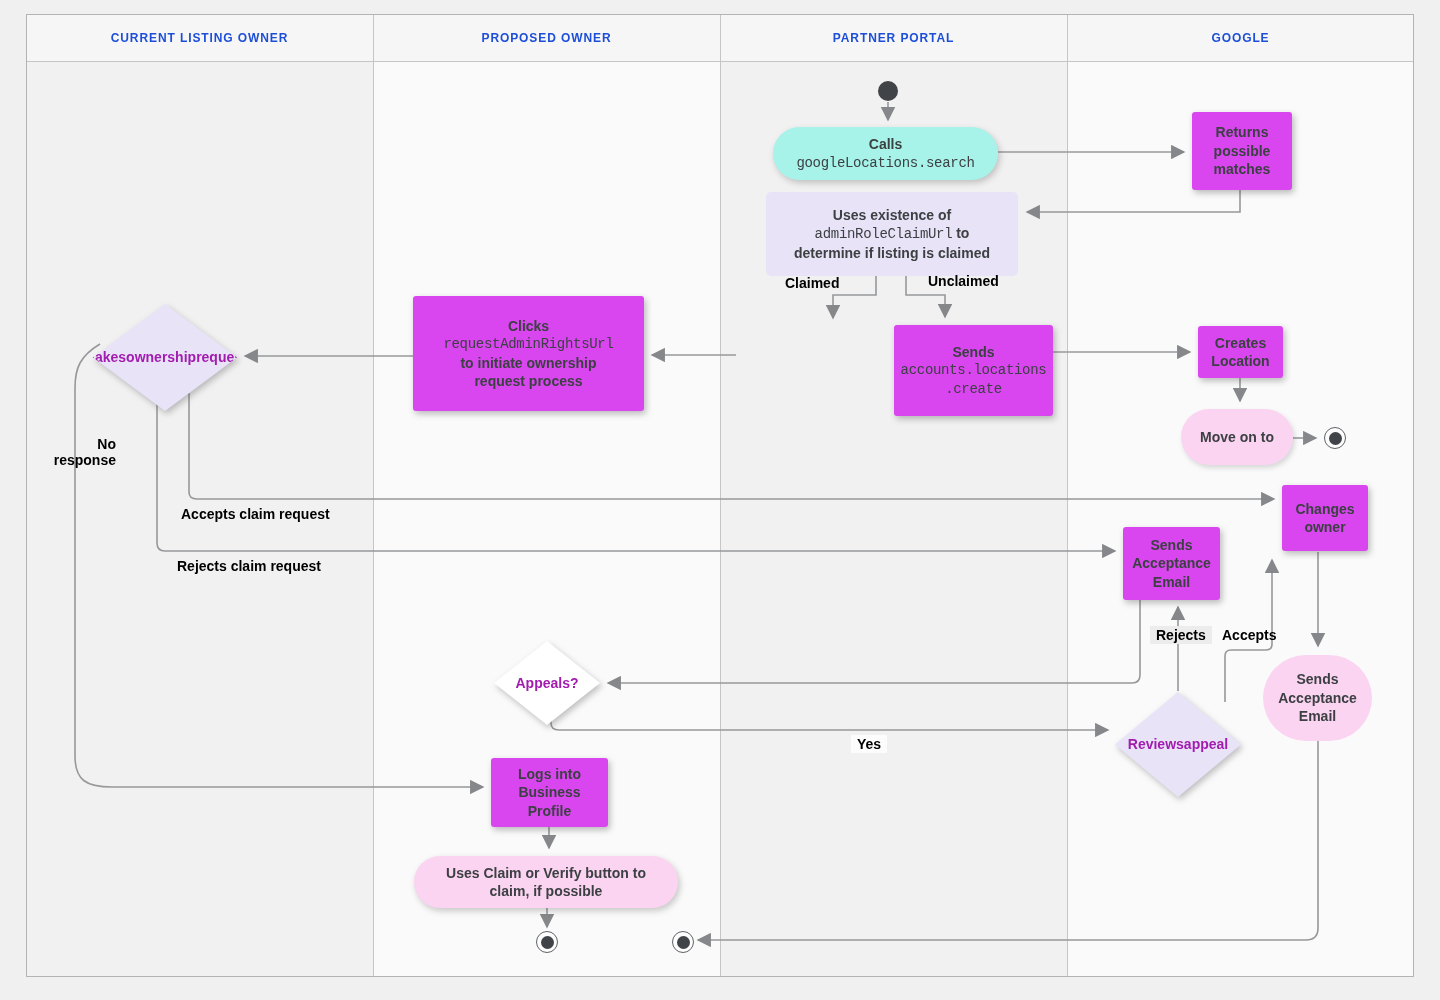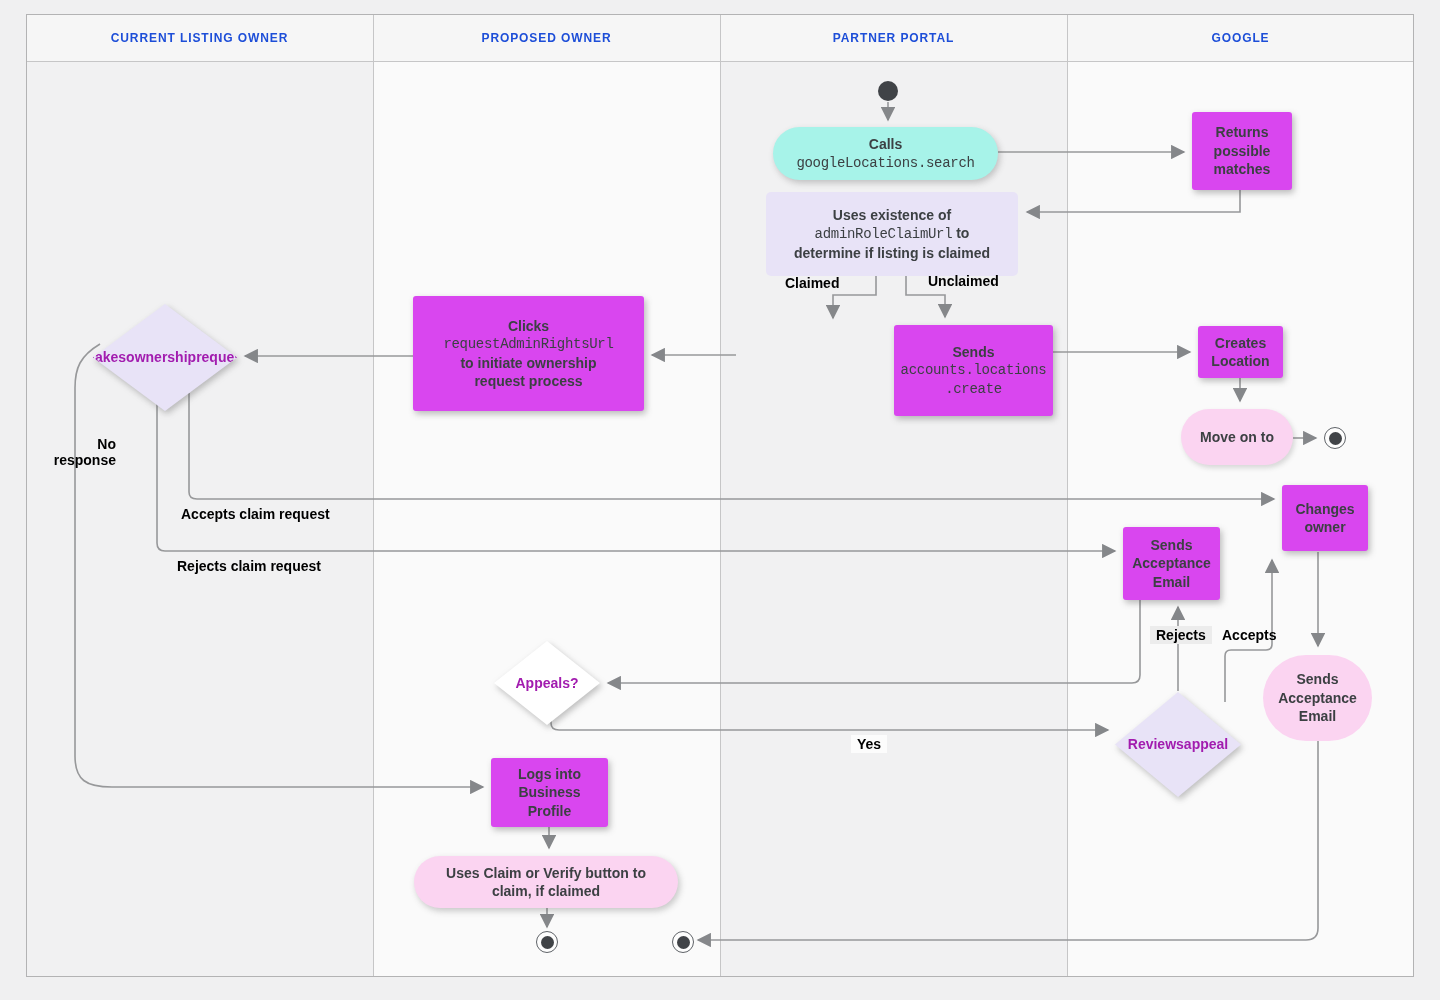--- a/index.html
+++ b/index.html
@@ -177,21 +177,21 @@
   </div>
 
   <div class="node box" style="left:491px;top:758px;width:117px;height:69px;">
     <span>Logs into</span>
     <span>Business</span>
     <span>Profile</span>
   </div>
 
   <div class="node pill" style="left:414px;top:856px;width:264px;height:52px;background:#fbd4f1;">
     <span>Uses Claim or Verify button to</span>
-    <span>claim, if claimed</span>
+    <span>claim, if possible</span>
   </div>
 
   <div class="end-node" style="left:536px;top:931px;width:22px;height:22px;">
       <div class="inner"></div>
     </div>
   <div class="end-node" style="left:672px;top:931px;width:22px;height:22px;">
       <div class="inner"></div>
     </div>
 
   <div class="elabel" style="left:785px;top:275px;">Claimed</div>

